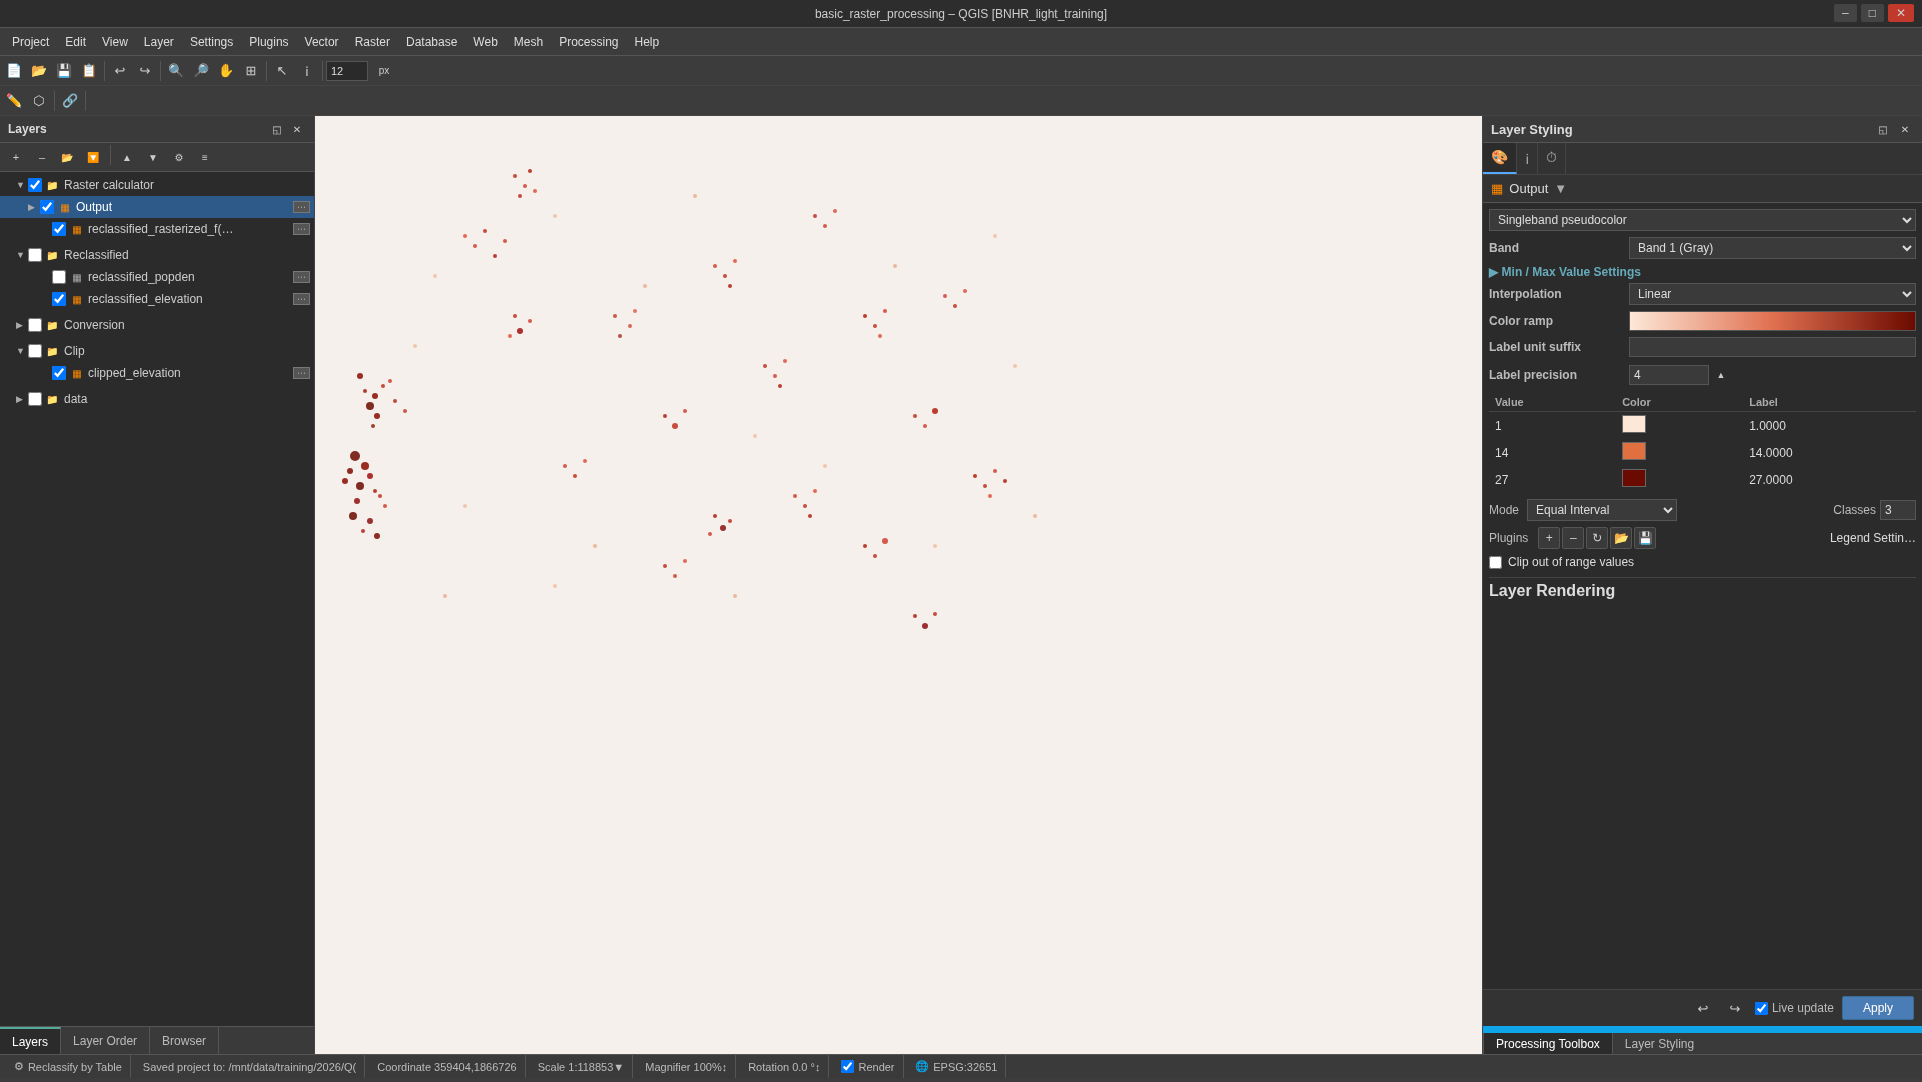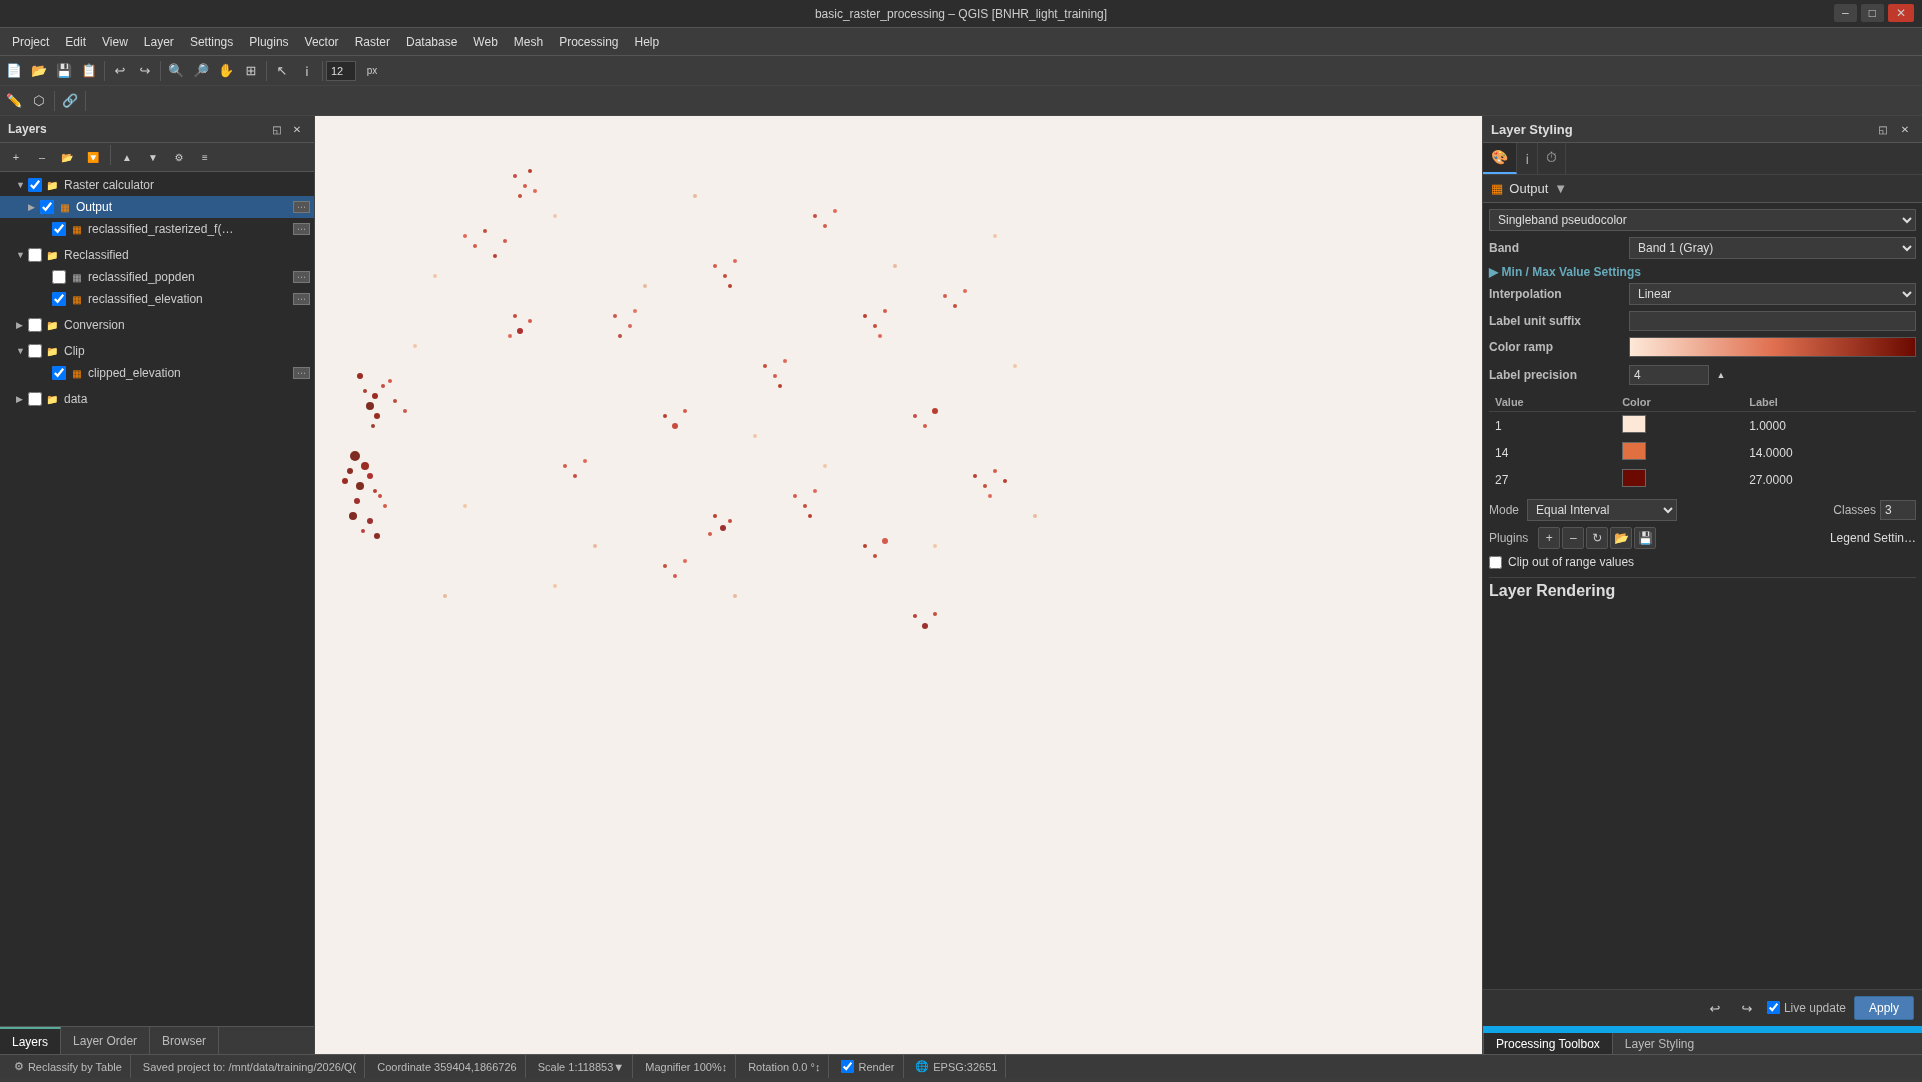--- a/index.html
+++ b/index.html
@@ -79,22 +79,22 @@
     .bottom-tab.active { background: #2b2b2b; color: #fff; border-top: 2px solid #5a9; }
     .bottom-tab-right { padding: 4px 12px; cursor: pointer; font-size: 12px; color: #bbb; border-left: 1px solid #555; height: 100%; display: flex; align-items: center; }
     .bottom-tab-right.active { background: #2b2b2b; color: #fff; }
 
     
     #status-bar { background: #3a3a3a; height: 24px; display: flex; align-items: center; padding: 0 6px; border-top: 1px solid #555; font-size: 11px; color: #bbb; gap: 4px; }
     .status-item { padding: 0 8px; border-right: 1px solid #555; height: 100%; display: flex; align-items: center; }
 
     
     #apply-row { padding: 6px 8px; display: flex; align-items: center; justify-content: flex-end; gap: 8px; border-top: 1px solid #444; background: #333; }
-    .apply-btn { background: #4a7cb5; border: 1px solid #3a6a9a; color: #fff; padding: 4px 14px; font-size: 12px; cursor: pointer; border-radius: 2px; }
-    .live-check { display: flex; align-items: flex-start; gap: 4px; font-size: 12px; color: #bbb; }
+    .apply-btn { background: #4a7cb5; border: 1px solid #3a6a9a; color: #fff; padding: 4px 20px; font-size: 12px; cursor: pointer; border-radius: 2px; }
+    .live-check { display: flex; align-items: flex-end; gap: 4px; font-size: 12px; color: #bbb; }
 
     
     .section-header { font-weight: bold; color: #ddd; font-size: 16px; margin: 8px 0 4px; padding: 4px 0; border-top: 1px solid #444; }
 
     
     ::-webkit-scrollbar { width: 8px; height: 8px; }
     ::-webkit-scrollbar-track { background: #2a2a2a; }
     ::-webkit-scrollbar-thumb { background: #555; border-radius: 4px; }
 
     
@@ -143,21 +143,21 @@
   <button class="tb-btn">↪</button>
   <div class="tb-sep"></div>
   <button class="tb-btn">🔍</button>
   <button class="tb-btn">🔎</button>
   <button class="tb-btn">✋</button>
   <button class="tb-btn">⊞</button>
   <div class="tb-sep"></div>
   <button class="tb-btn">↖</button>
   <button class="tb-btn">ℹ</button>
   <div class="tb-sep"></div>
-  <input class="tb-input" value="12" style="width: 30px;">
+  <input class="tb-input" value="12" style="width: 42px;">
   <span class="tb-btn" style="width:30px;font-size:10px;">px</span>
 </div>
 
 <div class="toolbar">
   <button class="tb-btn">✏️</button>
   <button class="tb-btn">⬡</button>
   <div class="tb-sep"></div>
   <button class="tb-btn">🔗</button>
   <div class="tb-sep"></div>
 </div>
@@ -462,29 +462,29 @@
       <div class="style-row">
         <span class="style-label">Interpolation</span>
         <select class="style-select">
           <option>Linear</option>
           <option>Discrete</option>
           <option>Exact</option>
         </select>
       </div>
 
       <div class="style-row">
-        <span class="style-label">Label unit suffix</span>
-        <input class="style-input" value="" style="flex: 1 1 0%; width: auto;">
-      </div>
-
-      <div class="style-row">
         <span class="style-label">Color ramp</span>
         <div style="flex:1;">
           <div class="color-ramp-bar"></div>
         </div>
+      </div>
+
+      <div class="style-row">
+        <span class="style-label">Label unit suffix</span>
+        <input class="style-input" value="" style="flex: 1 1 0%; width: auto;">
       </div>
 
       <div class="style-row">
         <span class="style-label">Label precision</span>
         <input class="style-input" value="4" style="">
         <button class="tb-btn" style="font-size:9px;">▲</button>
       </div>
 
       <table class="color-table">
         <thead>

